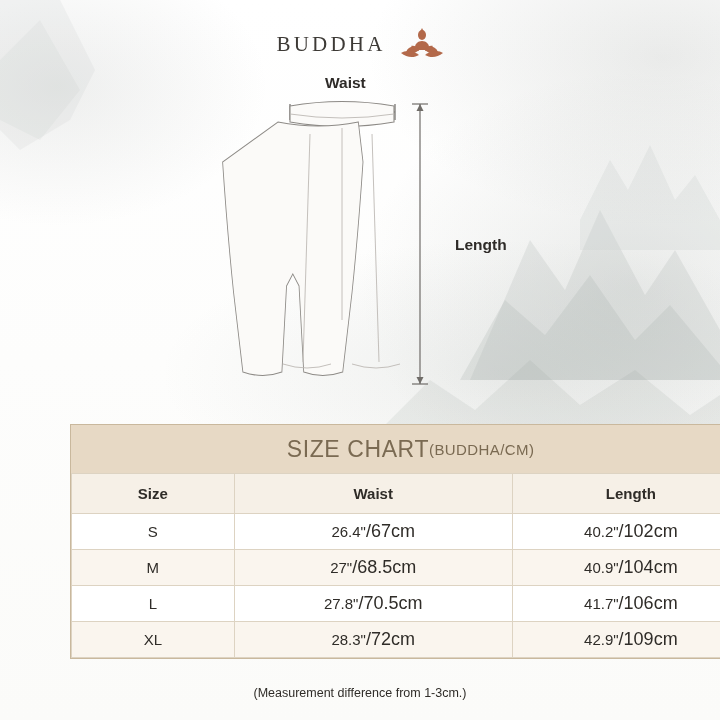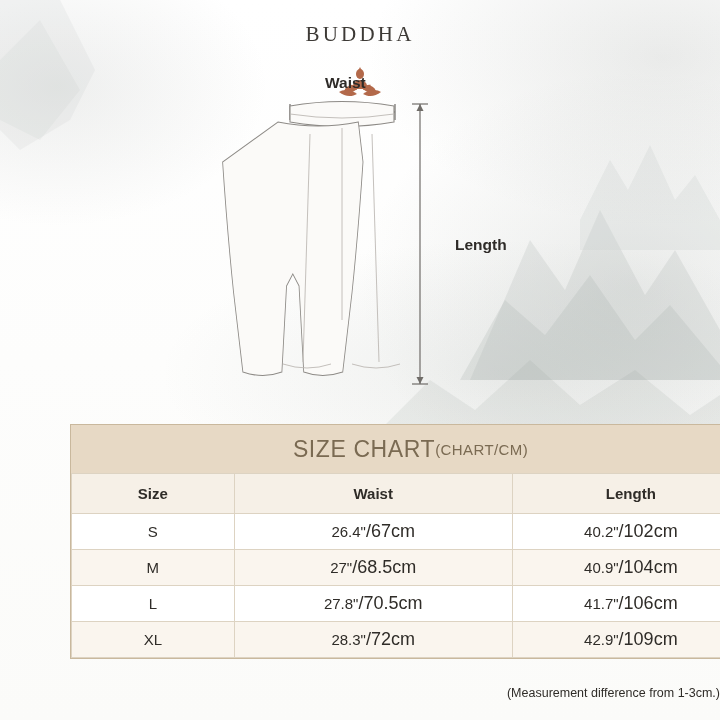--- a/index.html
+++ b/index.html
@@ -27,21 +27,20 @@
   .mtn { position: absolute; opacity: .5; }
 
   
   .logo {
     position: absolute;
     top: 22px; left: 0; right: 0;
     display: flex;
     align-items: center;
     justify-content: center;
     gap: 14px;
-    flex-direction: column;
   }
   .logo-text {
     font-family: "Liberation Serif", serif;
     font-size: 21px;
     letter-spacing: 3.2px;
     color: #3d3a36;
     font-weight: 400;
   }
 
   
@@ -88,21 +87,21 @@
   thead th { background: #f6f0e7; font-weight: 700; font-size: 15px; height: 40px; }
   tbody tr:nth-child(even) td { background: #faf5ee; }
   td.col-size { width: 24%; }
   td.col-waist { width: 41%; }
   td.col-length { width: 35%; }
   .unit { font-size: 18px; }
 
   .note {
     position: absolute;
     top: 686px; left: 0; right: 0;
-    text-align: right;
+    text-align: center;
     font-size: 12.5px;
     color: #2f2c28;
   }
 </style>
 </head>
 <body>
 
 <div class="bg-wash"></div>
 
 <svg class="mtn" style="top:90px; right:0; width:260px; height:290px;" viewBox="0 0 260 290">
@@ -178,21 +177,21 @@
       <path d="M283 302 q24 8 48 0"></path>
       <path d="M352 302 q24 8 48 0"></path>
       <path d="M290 52 q52 8 104 0"></path>
     </g>
   </svg>
 </div>
 
 <div class="chart">
   <div class="chart-title">
     <span class="t-main">SIZE CHART</span>
-    <span class="t-sub">(CHART/CM)</span>
+    <span class="t-sub">(BUDDHA/CM)</span>
   </div>
   <table>
     <thead>
       <tr>
         <th>Size</th>
         <th>Waist</th>
         <th>Length</th>
       </tr>
     </thead>
     <tbody>

